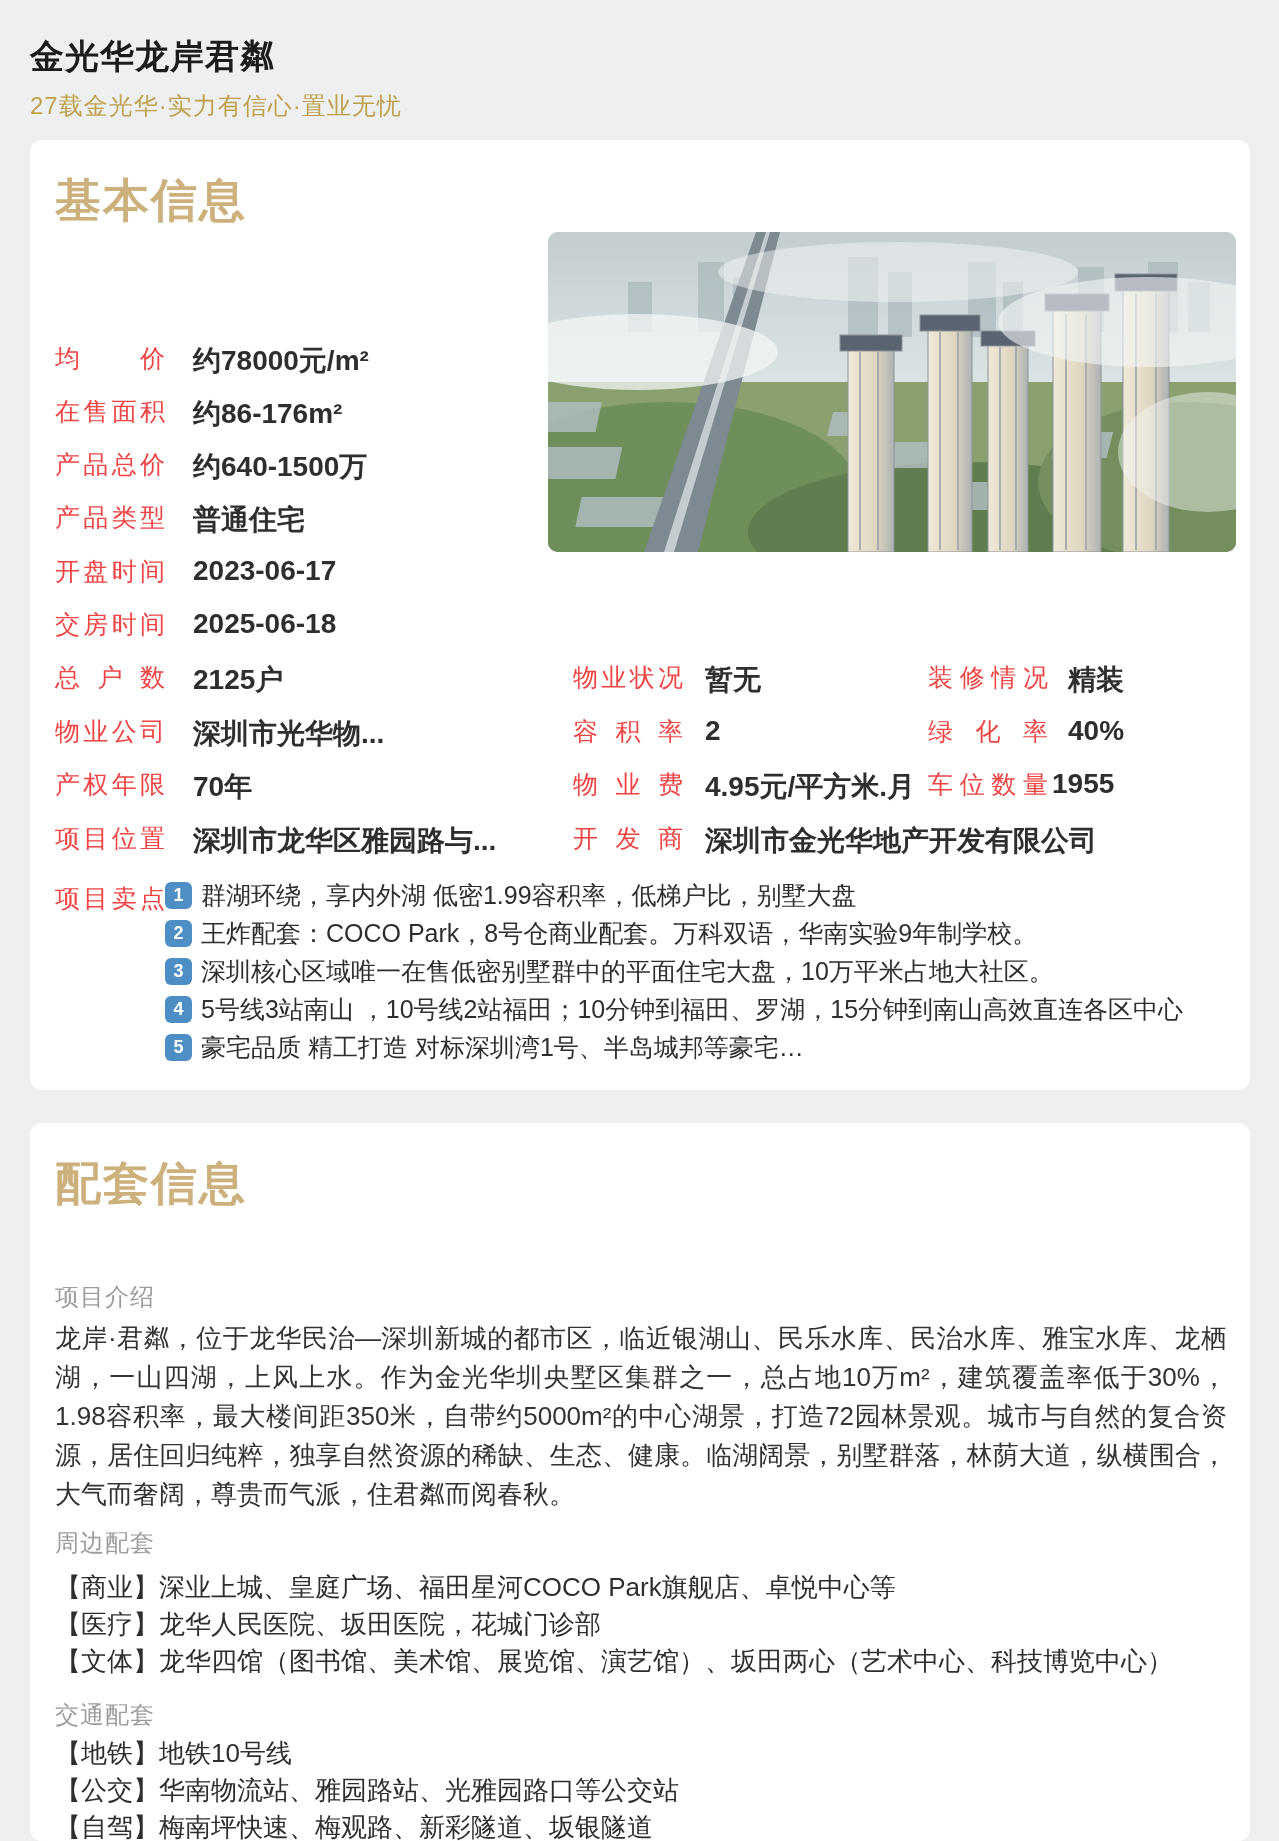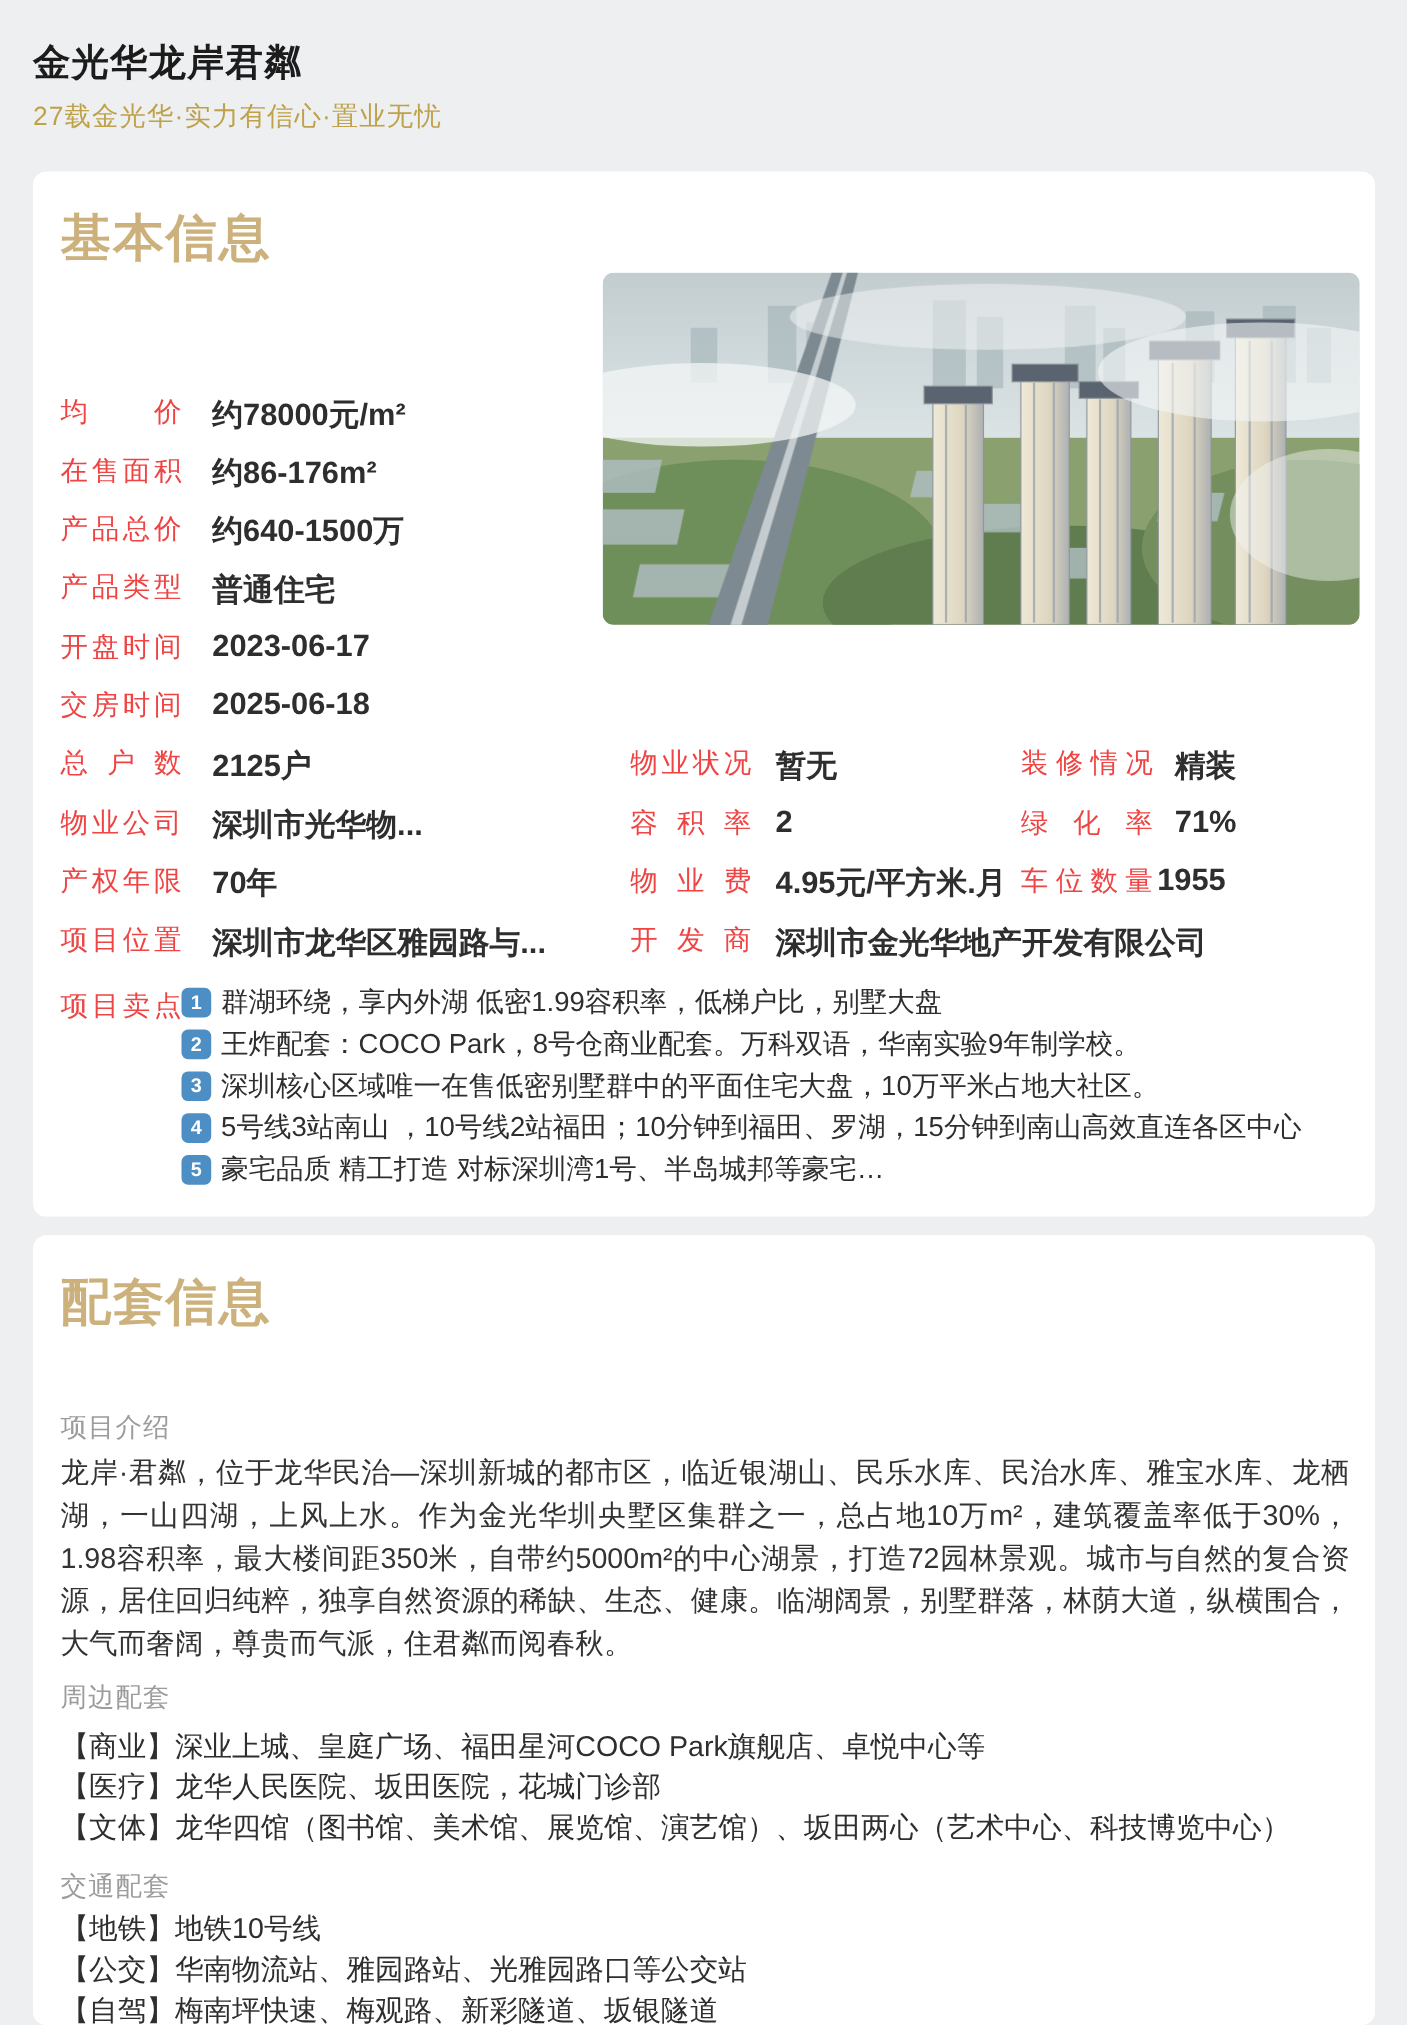--- a/index.html
+++ b/index.html
@@ -19,21 +19,21 @@
   .page-subtitle{
     position:absolute;left:30px;top:90px;
     font-size:24px;color:#bfa14a;letter-spacing:1px;
   }
 
   
   .card{
     position:absolute;left:30px;width:1220px;
     background:#ffffff;border-radius:12px;
   }
-  .card-basic{top:156px;height:950px;}
+  .card-basic{top:140px;height:950px;}
   .card-amenity{top:1123px;height:718px;}
 
   .section-title{
     position:absolute;left:25px;top:30px;
     font-size:46px;font-weight:bold;color:#ccb17d;letter-spacing:2px;
   }
 
   
   .row{position:absolute;height:34px;white-space:nowrap;}
   .lbl{
@@ -217,21 +217,21 @@
       <span class="lbl lbl-mid">物业费</span><span class="val" style="margin-left:22px">4.95元/平方米.月</span>
     </div>
     <div class="row" style="left:543px;top:682px">
       <span class="lbl lbl-mid">开发商</span><span class="val" style="margin-left:22px">深圳市金光华地产开发有限公司</span>
     </div>
 
     <div class="row" style="left:898px;top:521px">
       <span class="lbl lbl-right">装修情况</span><span class="val" style="margin-left:20px">精装</span>
     </div>
     <div class="row" style="left:898px;top:575px">
-      <span class="lbl lbl-right">绿化率</span><span class="val" style="margin-left:20px">71%</span>
+      <span class="lbl lbl-right">绿化率</span><span class="val" style="margin-left:20px">40%</span>
     </div>
     <div class="row" style="left:898px;top:628px">
       <span class="lbl lbl-right">车位数量</span><span class="val" style="margin-left:4px">1955</span>
     </div>
 
     <div class="sp-label lbl lbl-left" style="position:absolute">项目卖点</div>
     <div class="sp-list">
       <div class="sp-item">
         <span class="sp-badge">1</span>
         <span class="sp-text">群湖环绕，享内外湖 低密1.99容积率，低梯户比，别墅大盘</span>

